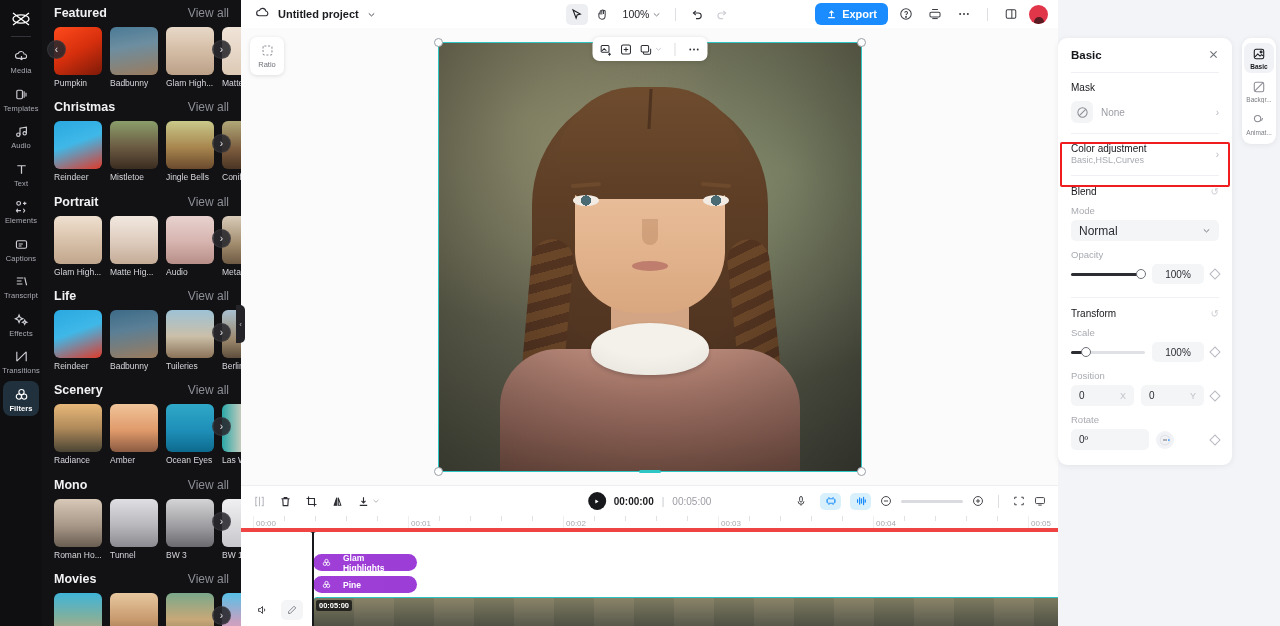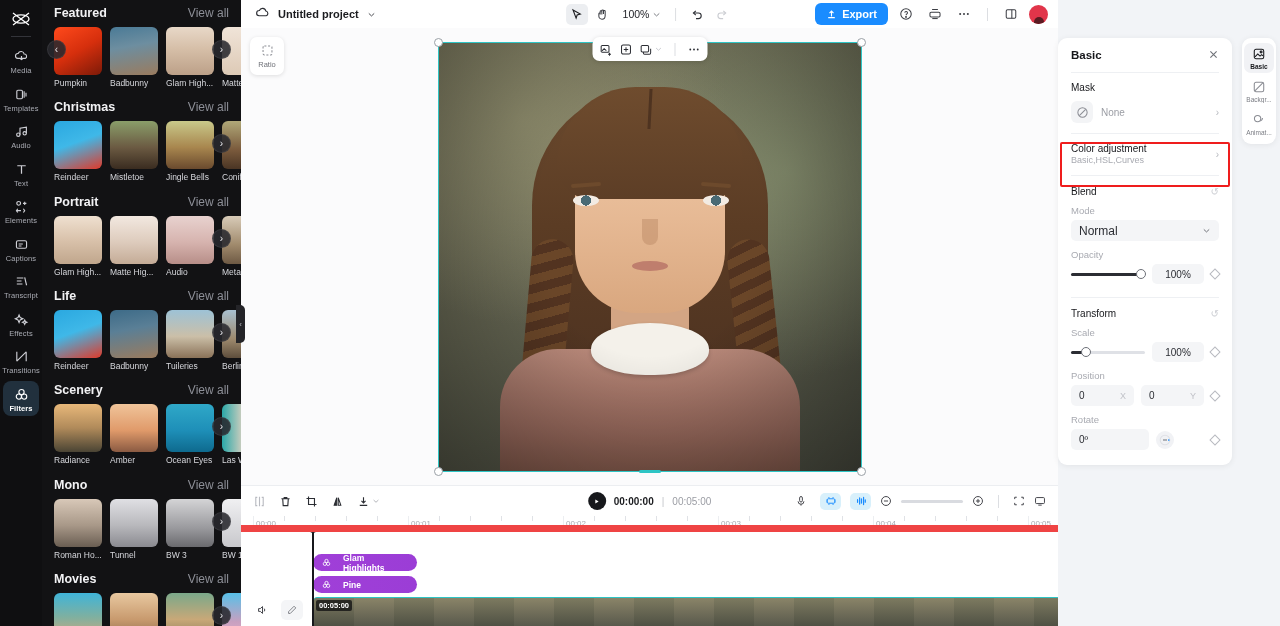--- a/index.html
+++ b/index.html
@@ -200,21 +200,21 @@
   .tl-center { position: absolute; left: 50%; transform: translateX(-50%); display: flex; align-items: center; gap: 8px; }
   .play-btn { width: 18px; height: 18px; border-radius: 50%; background: #17181c; display:flex; align-items:center; justify-content:center; cursor: pointer;}
   .time-cur { font-size: 10px; font-weight: bold; color: #1b1c1f; }
   .time-sep { font-size: 10px; color: #c4c6cb; }
   .time-tot { font-size: 10px; color: #9b9da4; }
   .tl-right { margin-left: auto; display: flex; align-items: center; gap: 9px; }
   .chip { width: 21px; height: 17px; border-radius: 5px; display: flex; align-items: center; justify-content: center; cursor: pointer; }
   .chip.on { background: #d8f0fb; }
   .zslider { width: 62px; height: 3px; background: #d9dbe0; border-radius: 2px; }
 
-  .ruler { height: 16px; position: relative; border-bottom: 7px solid #ef4444; overflow: hidden;}
+  .ruler { height: 16px; position: relative; border-bottom: 4px solid #ef4444; overflow: hidden;}
   .tick { position: absolute; top: 0; width: 1px; height: 5px; background: #e0e2e6; }
   .tick.major { height: 16px; background: #eceef1; }
   .tick-label { position: absolute; top: 3px; font-size: 8px; color: #a7a9b0; }
 
   .tracks { position: relative; height: 95px; overflow: hidden; }
   .track-head {
     position: absolute; left: 0; width: 70px; bottom: 6px; height: 22px;
     display: flex; align-items: center; gap: 8px; padding-left: 10px; z-index: 7; background:#fff;
   }
   .th-btn { width: 22px; height: 20px; border-radius: 5px; display:flex; align-items:center; justify-content:center; cursor:pointer;}

